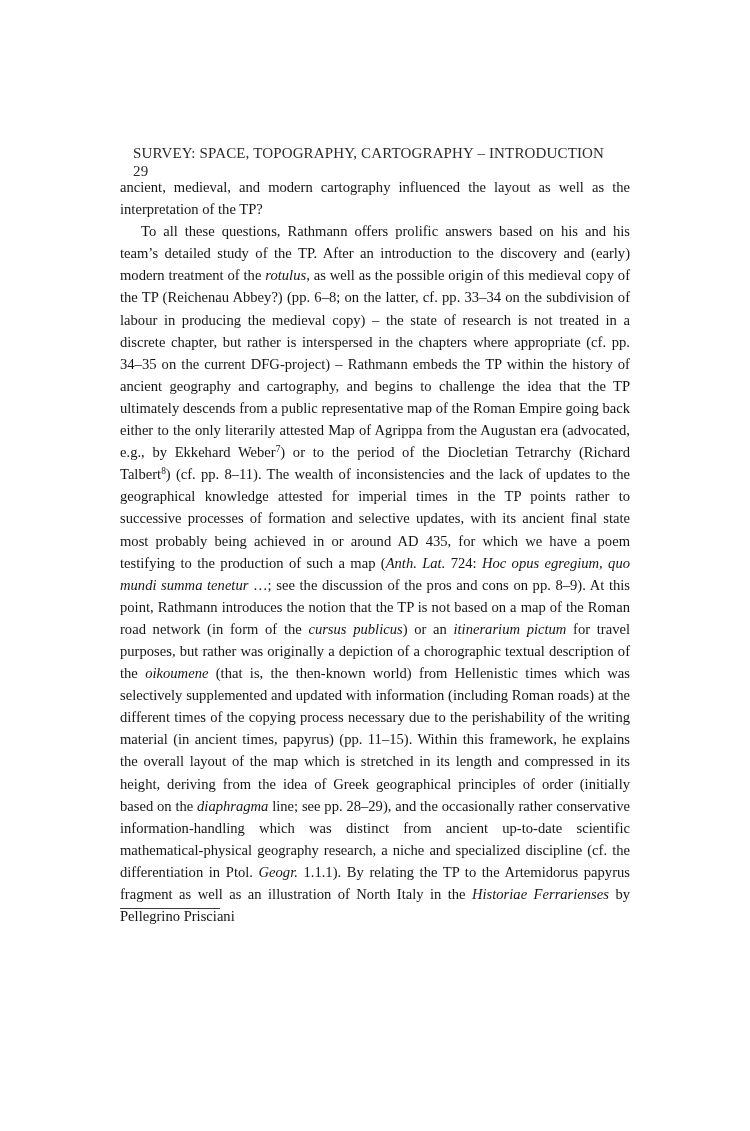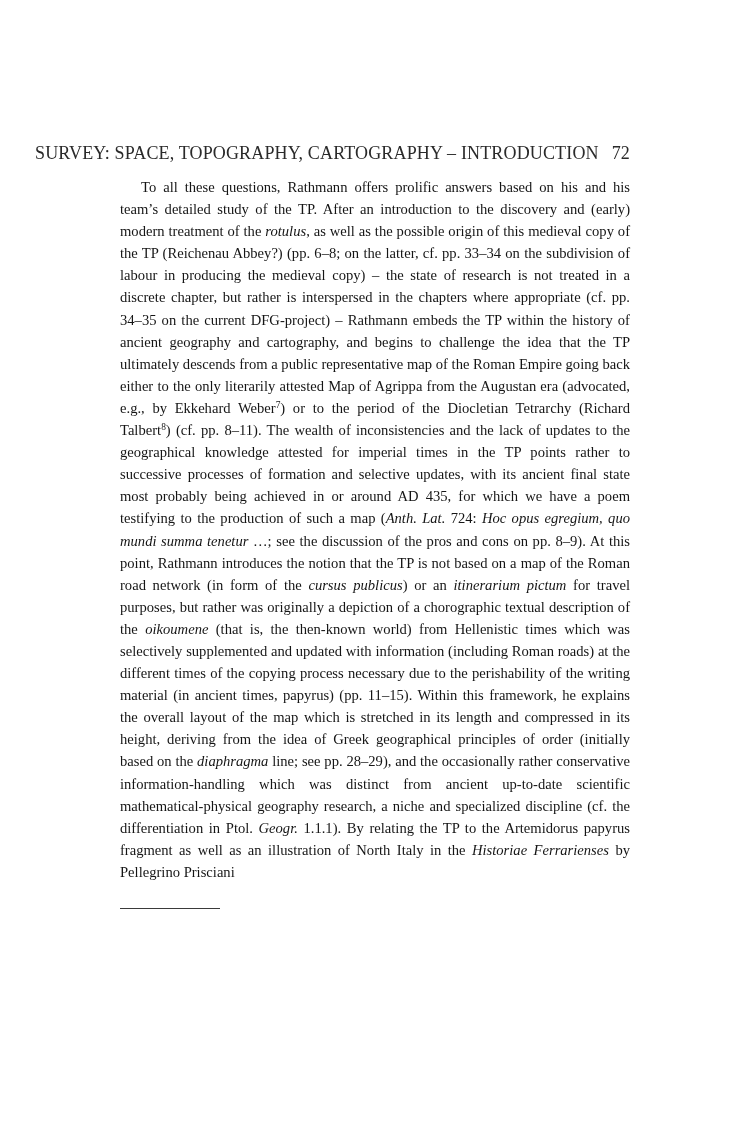--- a/index.html
+++ b/index.html
@@ -24,28 +24,29 @@
     height: 1131px;
     background: #ffffff;
   }
 
   
   .running-head {
     position: absolute;
     left: 120px;
     top: 144px;
     width: 510px;
-    font-size: 18px;
+    font-size: 15px;
     line-height: 18px;
     letter-spacing: 0.15px;
     color: #2a2a2a;
     display: flex;
     justify-content: flex-end;
     align-items: baseline;
     white-space: pre;
+    flex-direction: column;
   }
   .running-head .rh-title { }
   .running-head .rh-folio {
     margin-left: 13px;
   }
 
   
   .textblock {
     position: absolute;
     left: 120px;
@@ -103,25 +104,26 @@
     vertical-align: 0.62em;
     margin-right: 4.5px;
   }
 </style>
 </head>
 <body>
 
 <div class="page">
 
   <div class="running-head">
-    <span class="rh-title">SURVEY: SPACE, TOPOGRAPHY, CARTOGRAPHY – INTRODUCTION</span><span class="rh-folio">72</span>
+    <span class="rh-title">SURVEY: SPACE, TOPOGRAPHY, CARTOGRAPHY – INTRODUCTION</span><span class="rh-folio">29</span>
   </div>
 
   <div class="textblock">
 
+    <p><span>ancient, medieval, and modern cartography influenced the layout as well as the interpretation of the TP?</span></p>
 
     <p class="indent"><span>To all these questions, Rathmann offers prolific answers based on his and his team’s detailed study of the TP. After an introduction to the discovery and (early) modern treatment of the </span><i>rotulus</i><span>, as well as the possible origin of this medieval copy of the TP (Reichenau Abbey?) (pp. 6–8; on the latter, cf. pp. 33–34 on the subdivision of labour in producing the medieval copy) – the state of research is not treated in a discrete chapter, but rather is interspersed in the chapters where appropriate (cf. pp. 34–35 on the current DFG-project) – Rathmann embeds the TP within the history of ancient geography and cartography, and begins to challenge the idea that the TP ultimately descends from a public representative map of the Roman Empire going back either to the only literarily attested Map of Agrippa from the Augustan era (advocated, e.g., by Ekkehard Weber</span><sup class="fn-ref">7</sup><span>) or to the period of the Diocletian Tetrarchy (Richard Talbert</span><sup class="fn-ref">8</sup><span>) (cf. pp. 8–11). The wealth of inconsistencies and the lack of updates to the geographical knowledge attested for imperial times in the TP points rather to successive processes of formation and selective updates, with its ancient final state most probably being achieved in or around AD 435, for which we have a poem testifying to the production of such a map (</span><i>Anth. Lat.</i><span> 724: </span><i>Hoc opus egregium, quo mundi summa tenetur</i><span> …; see the discussion of the pros and cons on pp. 8–9). At this point, Rathmann introduces the notion that the TP is not based on a map of the Roman road network (in form of the </span><i>cursus publicus</i><span>) or an </span><i>itinerarium pictum</i><span> for travel purposes, but rather was originally a depiction of a chorographic textual description of the </span><i>oikoumene</i><span> (that is, the then-known world) from Hellenistic times which was selectively supplemented and updated with information (including Roman roads) at the different times of the copying process necessary due to the perishability of the writing material (in ancient times, papyrus) (pp. 11–15). Within this framework, he explains the overall layout of the map which is stretched in its length and compressed in its height, deriving from the idea of Greek geographical principles of order (initially based on the </span><i>diaphragma</i><span> line; see pp. 28–29), and the occasionally rather conservative information-handling which was distinct from ancient up-to-date scientific mathematical-physical geography research, a niche and specialized discipline (cf. the differentiation in Ptol. </span><i>Geogr.</i><span> 1.1.1). By relating the TP to the Artemidorus papyrus fragment as well as an illustration of North Italy in the </span><i>Historiae Ferrarienses</i><span> by Pellegrino Prisciani</span></p>
 
   </div>
 
   <div class="footnotes">
     <div class="fn-rule"></div>
   </div>
 
 </div>

